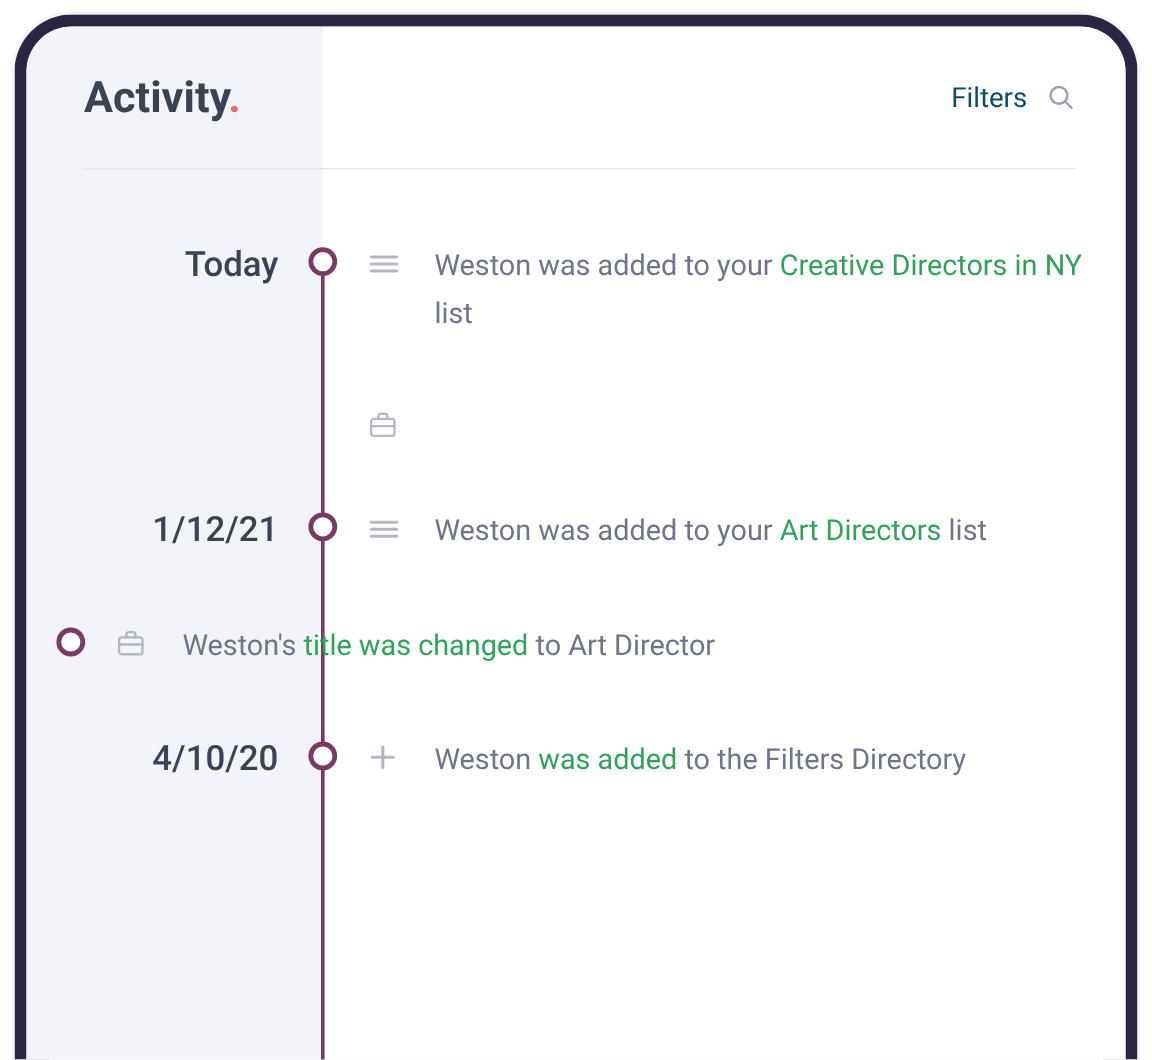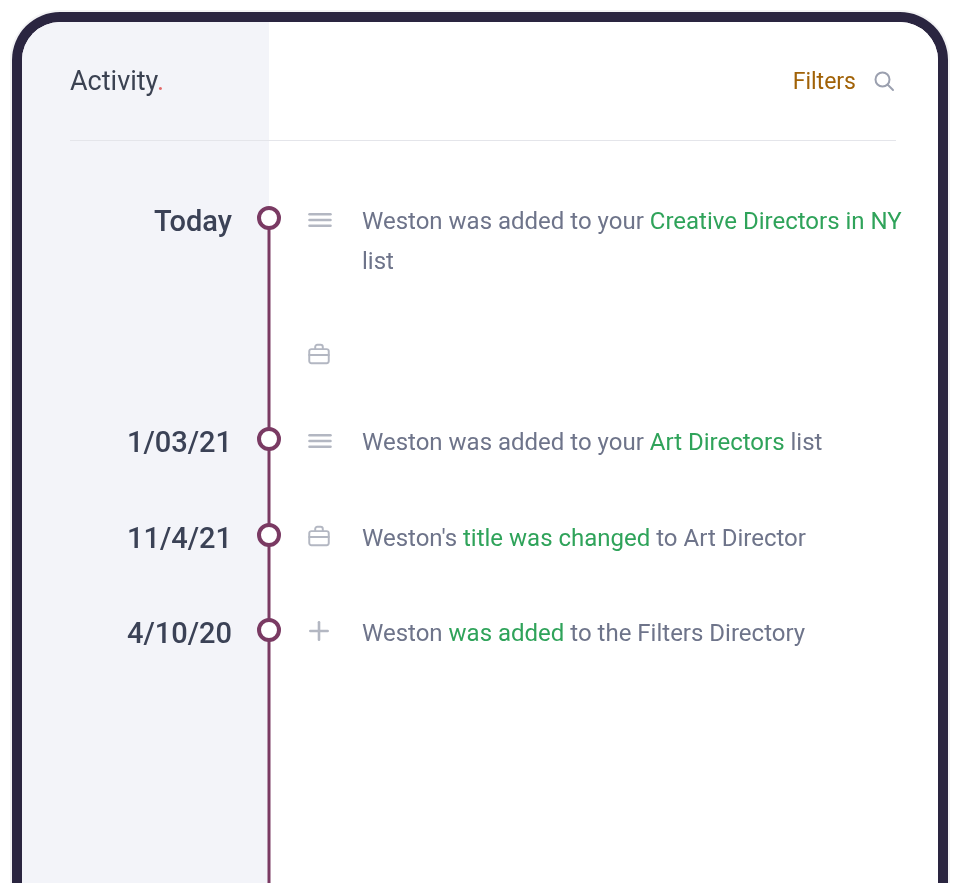--- a/index.html
+++ b/index.html
@@ -48,32 +48,32 @@
     position: absolute;
     top: 0; left: 0; right: 0;
     height: 118px;
     display: flex;
     align-items: center;
     justify-content: space-between;
     padding: 0 42px 0 48px;
     z-index: 5;
   }
   .header-title {
-    font-size: 27px;
-    font-weight: 400;
+    font-size: 36px;
+    font-weight: 700;
     color: #3b4252;
   }
   .header-title .dot {
     color: #e46a6a;
   }
   .header-right {
     display: flex;
     align-items: center;
     gap: 16px;
-    color: #a16207;
+    color: #0c4a6e;
     font-size: 23px;
   }
   .divider {
     position: absolute;
     top: 118px;
     left: 48px;
     right: 42px;
     height: 1px;
     background: #e4e5ea;
     z-index: 4;
@@ -199,35 +199,34 @@
             </div>
             <div class="icon-col">
               <svg width="26" height="26" viewBox="0 0 24 24" fill="none" stroke="#b3b7c2" stroke-width="1.8" stroke-linecap="round" stroke-linejoin="round">
                 <rect x="3" y="7.5" width="18" height="13" rx="2"></rect>
                 <path d="M8.5 7.5V5.5a2 2 0 0 1 2-2h3a2 2 0 0 1 2 2v2"></path>
                 <line x1="3" y1="13" x2="21" y2="13"></line>
               </svg>
             </div>
           </div>
           <div class="entry">
-            <div class="entry-date">1/03/21</div>
+            <div class="entry-date">1/12/21</div>
             <div class="marker-col">
               <div class="marker"></div>
             </div>
             <div class="icon-col">
               <svg width="28" height="28" viewBox="0 0 24 24" fill="none" stroke="#b3b7c2" stroke-width="2.2" stroke-linecap="round">
                 <line x1="3" y1="7" x2="21" y2="7"></line>
                 <line x1="3" y1="12" x2="21" y2="12"></line>
                 <line x1="3" y1="17" x2="21" y2="17"></line>
               </svg>
             </div>
             <div class="entry-text"><span>Weston was added to your </span><span class="hl">Art Directors</span><span> list</span></div>
           </div>
           <div class="entry">
-            <div class="entry-date">11/4/21</div>
             <div class="marker-col">
               <div class="marker"></div>
             </div>
             <div class="icon-col">
               <svg width="26" height="26" viewBox="0 0 24 24" fill="none" stroke="#b3b7c2" stroke-width="1.8" stroke-linecap="round" stroke-linejoin="round">
                 <rect x="3" y="7.5" width="18" height="13" rx="2"></rect>
                 <path d="M8.5 7.5V5.5a2 2 0 0 1 2-2h3a2 2 0 0 1 2 2v2"></path>
                 <line x1="3" y1="13" x2="21" y2="13"></line>
               </svg>
             </div>

